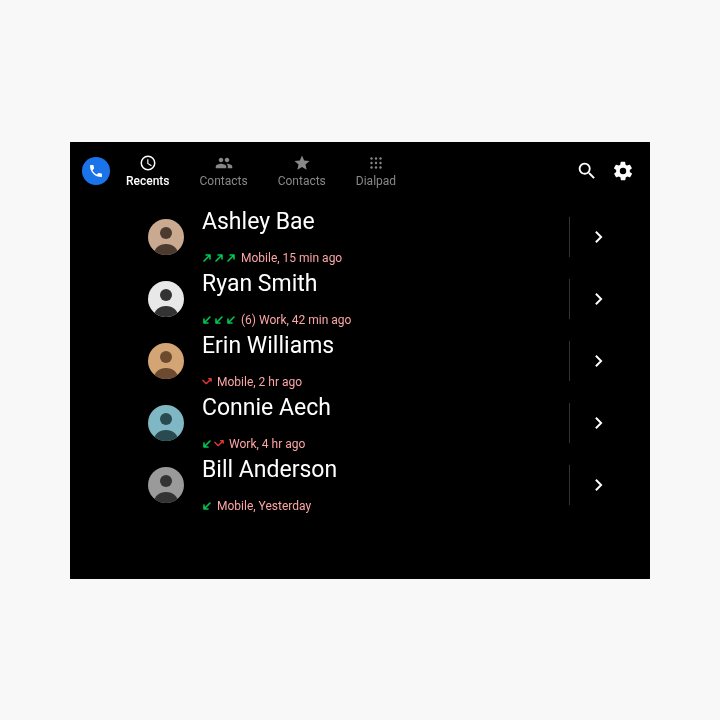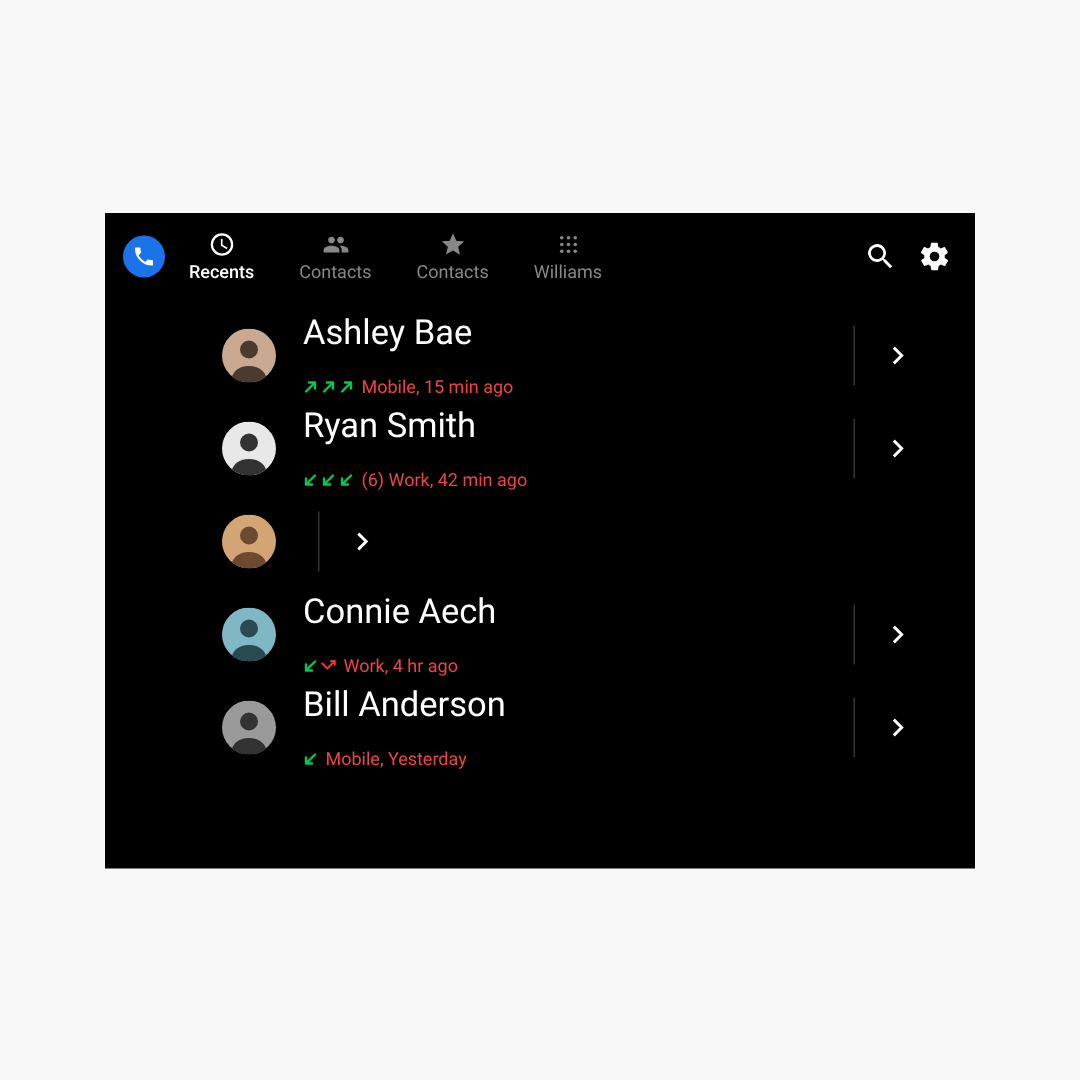--- a/index.html
+++ b/index.html
@@ -56,21 +56,21 @@
   }
   .avatar {
     width: 36px; height: 36px; border-radius: 50%;
     margin-left: 78px; margin-right: 18px;
     flex-shrink: 0;
     overflow: hidden;
   }
   .avatar svg { width: 100%; height: 100%; display: block; }
   .info { flex: 1; min-width: 0; }
   .name { color: #fff; font-size: 23px; font-weight: 400; line-height: 1.2; }
-  .meta { color: #ef4444; font-size: 12px; margin-top: 16px; display: flex; align-items: center; gap: 3px; }
+  .meta { color: #fca5a5; font-size: 12px; margin-top: 16px; display: flex; align-items: center; gap: 3px; }
   .arrows { display: inline-flex; gap: 2px; margin-right: 2px; }
   .divider {
     width: 1px; height: 40px;
     background: #333;
     margin: 0 20px 0 10px;
   }
   .chevron {
     width: 16px; height: 16px;
     display: flex; align-items: center; justify-content: center;
     margin-right: 30px;
@@ -121,21 +121,21 @@
               <circle cx="12" cy="6" r="1.6"></circle>
               <circle cx="18" cy="6" r="1.6"></circle>
               <circle cx="6" cy="12" r="1.6"></circle>
               <circle cx="12" cy="12" r="1.6"></circle>
               <circle cx="18" cy="12" r="1.6"></circle>
               <circle cx="6" cy="18" r="1.6"></circle>
               <circle cx="12" cy="18" r="1.6"></circle>
               <circle cx="18" cy="18" r="1.6"></circle>
             </svg>
           </span>
-        <span class="tab-label">Williams</span>
+        <span class="tab-label">Dialpad</span>
       </div>
     </div>
     <div class="spacer"></div>
     <div class="action-icon">
       <svg viewBox="0 0 24 24" width="22" height="22">
           <path d="M15.5 14h-.8l-.3-.3a6.5 6.5 0 1 0-.7.7l.3.3v.8l5 5 1.5-1.5-5-5zm-6 0a4.5 4.5 0 1 1 0-9 4.5 4.5 0 0 1 0 9z"></path>
         </svg>
     </div>
     <div class="action-icon">
       <svg viewBox="0 0 24 24" width="22" height="22">
@@ -223,20 +223,33 @@
         </div>
       </div>
       <div class="row">
         <div class="avatar">
           <svg viewBox="0 0 36 36">
             <rect width="36" height="36" fill="#d4a574"></rect>
             <circle cx="18" cy="14" r="6" fill="#6b4a2f"></circle>
             <path d="M6 36c0-7 5-11 12-11s12 4 12 11" fill="#6b4a2f"></path>
           </svg>
         </div>
+        <div class="info">
+          <div class="name">Erin Williams</div>
+          <div class="meta">
+            <span class="arrows">
+              <span class="call-arrow">
+                <svg viewBox="0 0 12 10" width="12" height="10">
+                  <path d="M1 3 L5 7 L11 1 M8 1 H11 V4" stroke="#e53935" stroke-width="1.6" fill="none" stroke-linecap="round" stroke-linejoin="round"></path>
+                </svg>
+              </span>
+            </span>
+            <span>Mobile, 2 hr ago</span>
+          </div>
+        </div>
         <div class="divider"></div>
         <div class="chevron">
           <svg viewBox="0 0 10 16" width="9" height="14">
             <path d="M2 2 L8 8 L2 14"></path>
           </svg>
         </div>
       </div>
       <div class="row">
         <div class="avatar">
           <svg viewBox="0 0 36 36">

